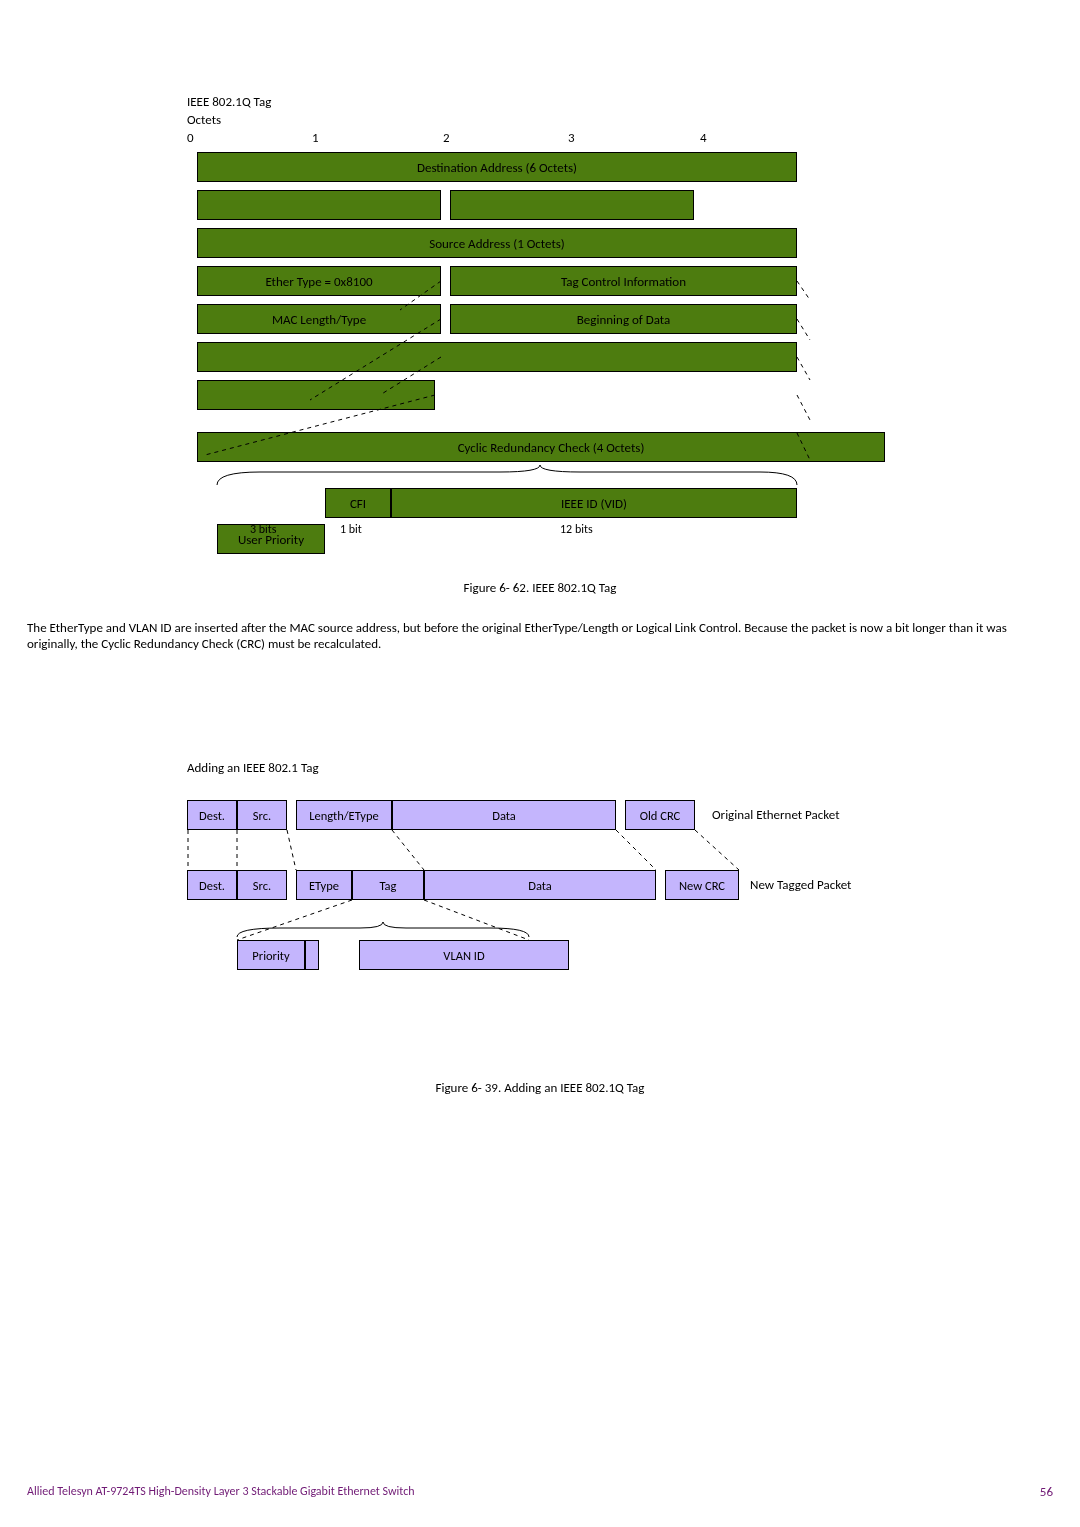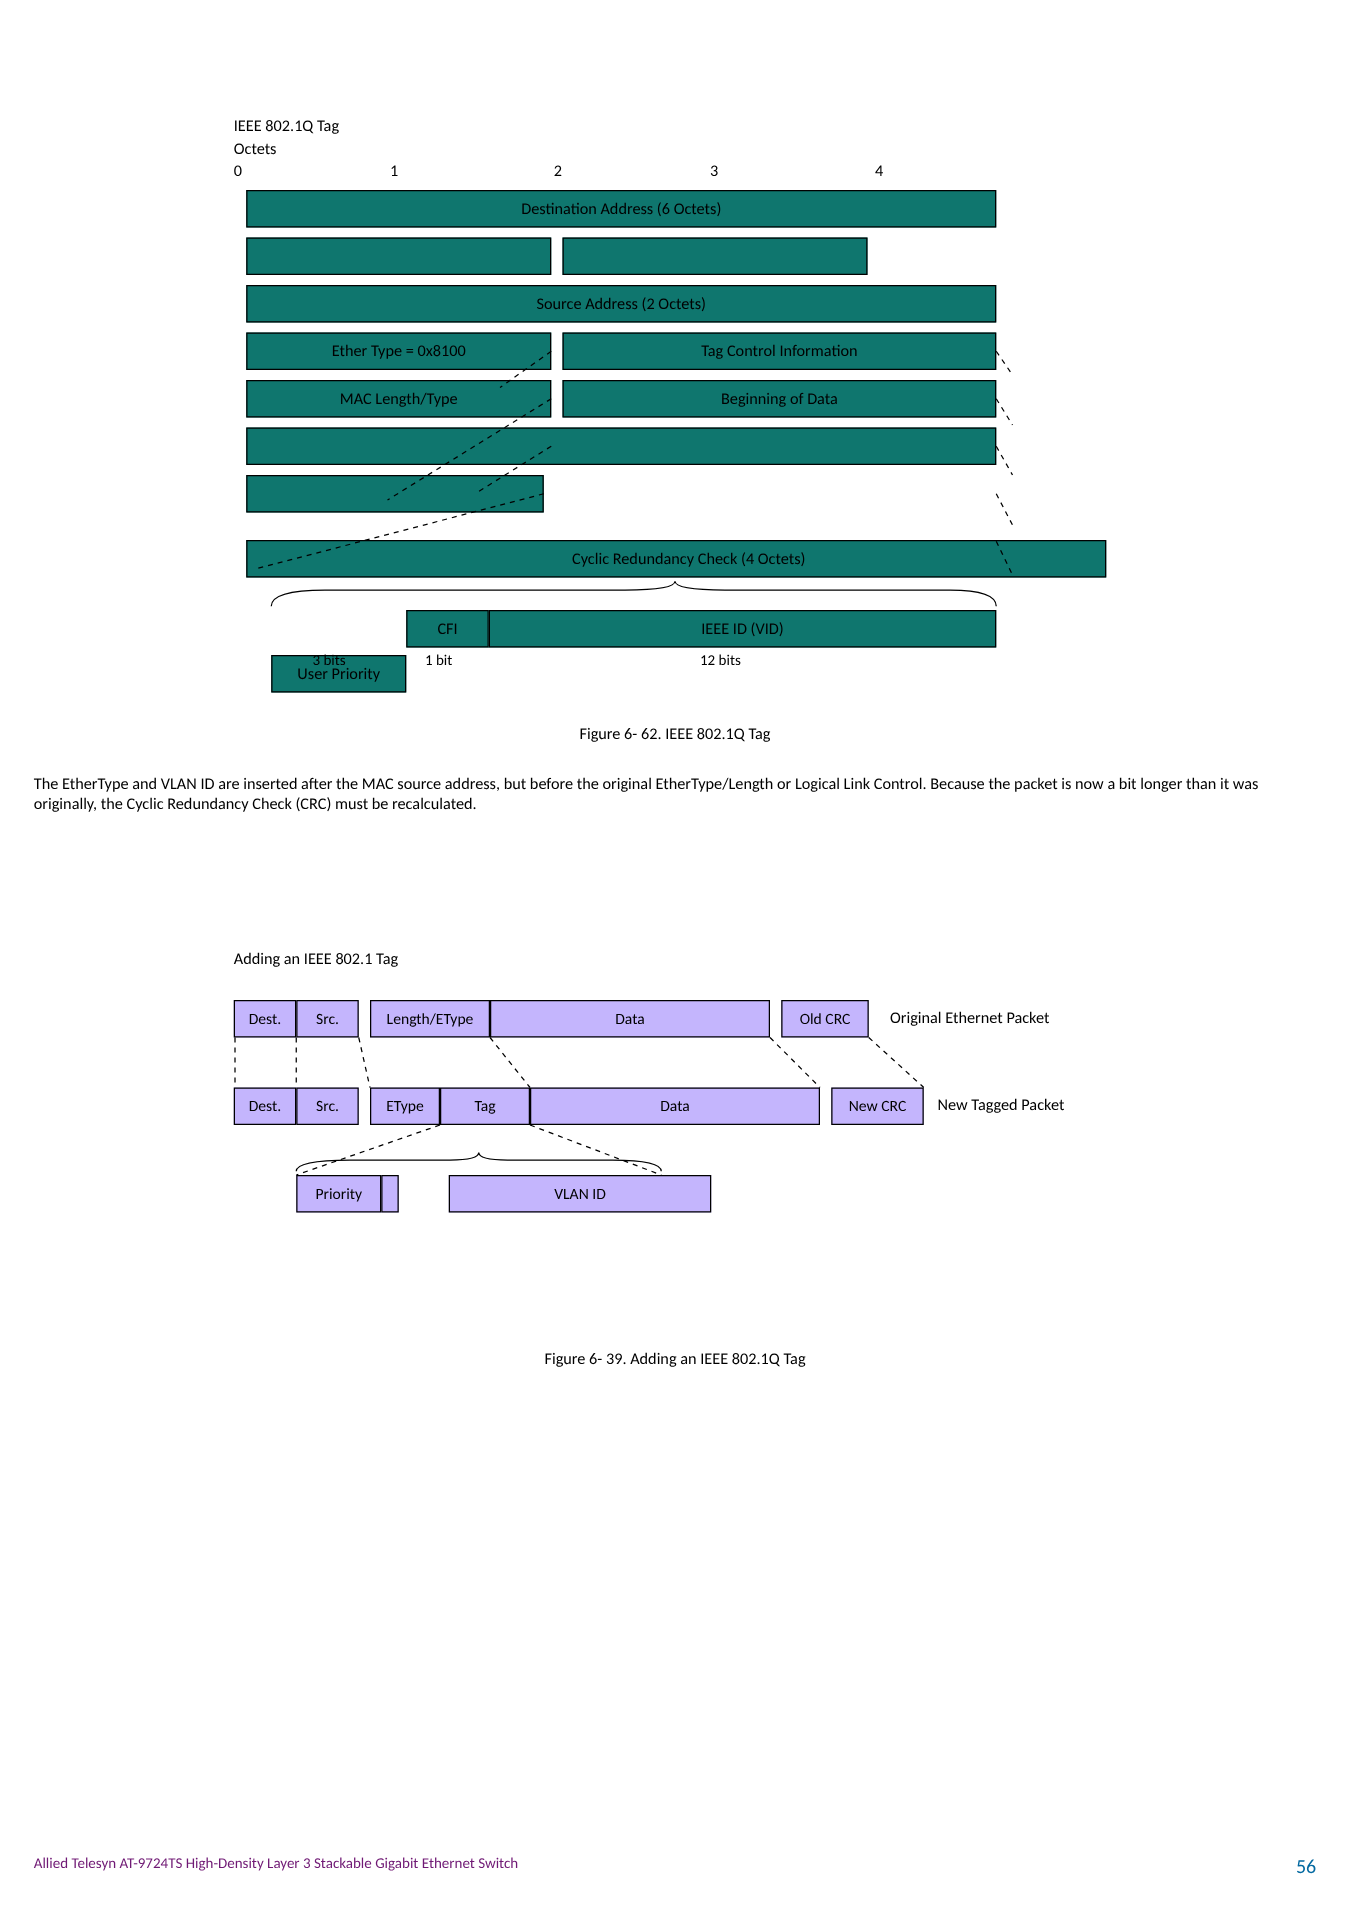--- a/index.html
+++ b/index.html
@@ -25,21 +25,21 @@
   .scale-num { position:absolute; top:130px; font-size:13px; }
   .num0 { left:187px; }
   .num1 { left:312px; }
   .num2 { left:443px; }
   .num3 { left:568px; }
   .num4 { left:700px; }
 
   .row-box {
     position:absolute;
     border:1px solid #000;
-    background:#0f766e;
+    background:#4d7c0f;
     text-align:left;
     display:flex;
     align-items:center;
     justify-content:center;
     font-size:13px;
   }
   
   .r1  { left:197px; top:152px; width:600px; height:30px; }
   .r2a { left:197px; top:190px; width:244px; height:30px; }
   .r2b { left:450px; top:190px; width:244px; height:30px; }
@@ -94,41 +94,41 @@
   .pBlabel { position:absolute; left:750px; top:877px; font-size:13px; }
 
   
   .pC1 { left:237px; top:940px; width:68px; height:30px; }
   .pC2 { left:305px; top:940px; width:14px; height:30px; }
   .pC3 { left:319px; top:940px; width:210px; height:30px;margin-left:40px; }
 
   .fig2-caption { position:absolute; left:0; width:1080px; top:1080px; text-align:center; font-size:13px; }
 
   .footer-left  { position:absolute; left:27px;  top:1484px; font-size:12px; color:#701a75; }
-  .footer-right { position:absolute; right:27px; top:1484px; font-size:16px; color:#0369a1; }
+  .footer-right { position:absolute; right:27px; top:1484px; font-size:13px; color:#701a75; }
 
   svg.overlay { position:absolute; left:0; top:0; pointer-events:none; }
 </style>
 </head>
 <body>
 
 <div class="page">
 
   <div class="fig1-title">IEEE 802.1Q Tag</div>
   <div class="fig1-sub">Octets</div>
   <div class="scale-num num0">0</div>
   <div class="scale-num num1">1</div>
   <div class="scale-num num2">2</div>
   <div class="scale-num num3">3</div>
   <div class="scale-num num4">4</div>
 
   <div class="row-box r1">Destination Address (6 Octets)</div>
   <div class="row-box r2a"></div>
   <div class="row-box r2b"></div>
-  <div class="row-box r3">Source Address (2 Octets)</div>
+  <div class="row-box r3">Source Address (1 Octets)</div>
   <div class="row-box r4a">Ether Type = 0x8100</div>
   <div class="row-box r4b">Tag Control Information</div>
   <div class="row-box r5a">MAC Length/Type</div>
   <div class="row-box r5b">Beginning of Data</div>
   <div class="row-box r6"></div>
   <div class="row-box r7"></div>
   <div class="row-box r8">Cyclic Redundancy Check (4 Octets)</div>
 
   <div class="row-box d1">User Priority</div>
   <div class="row-box d2">CFI</div>

